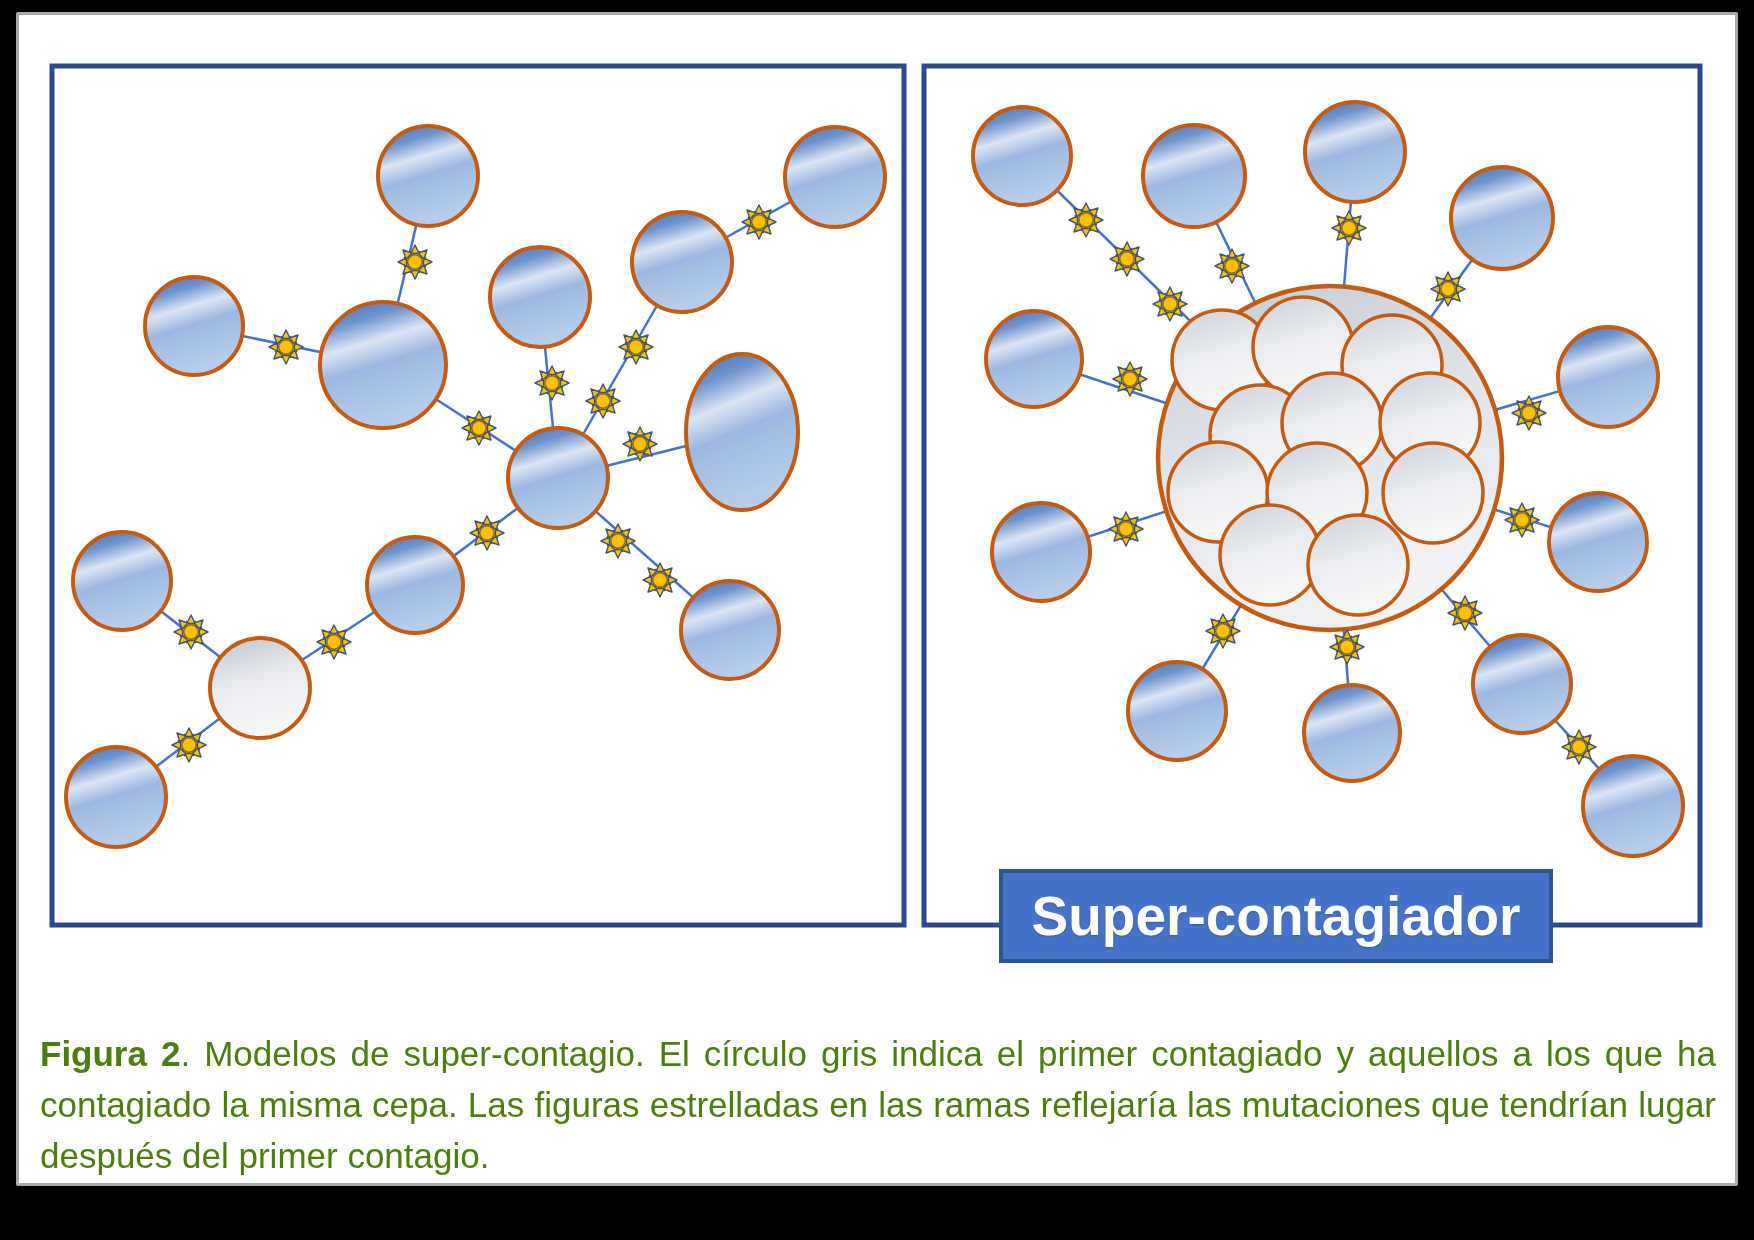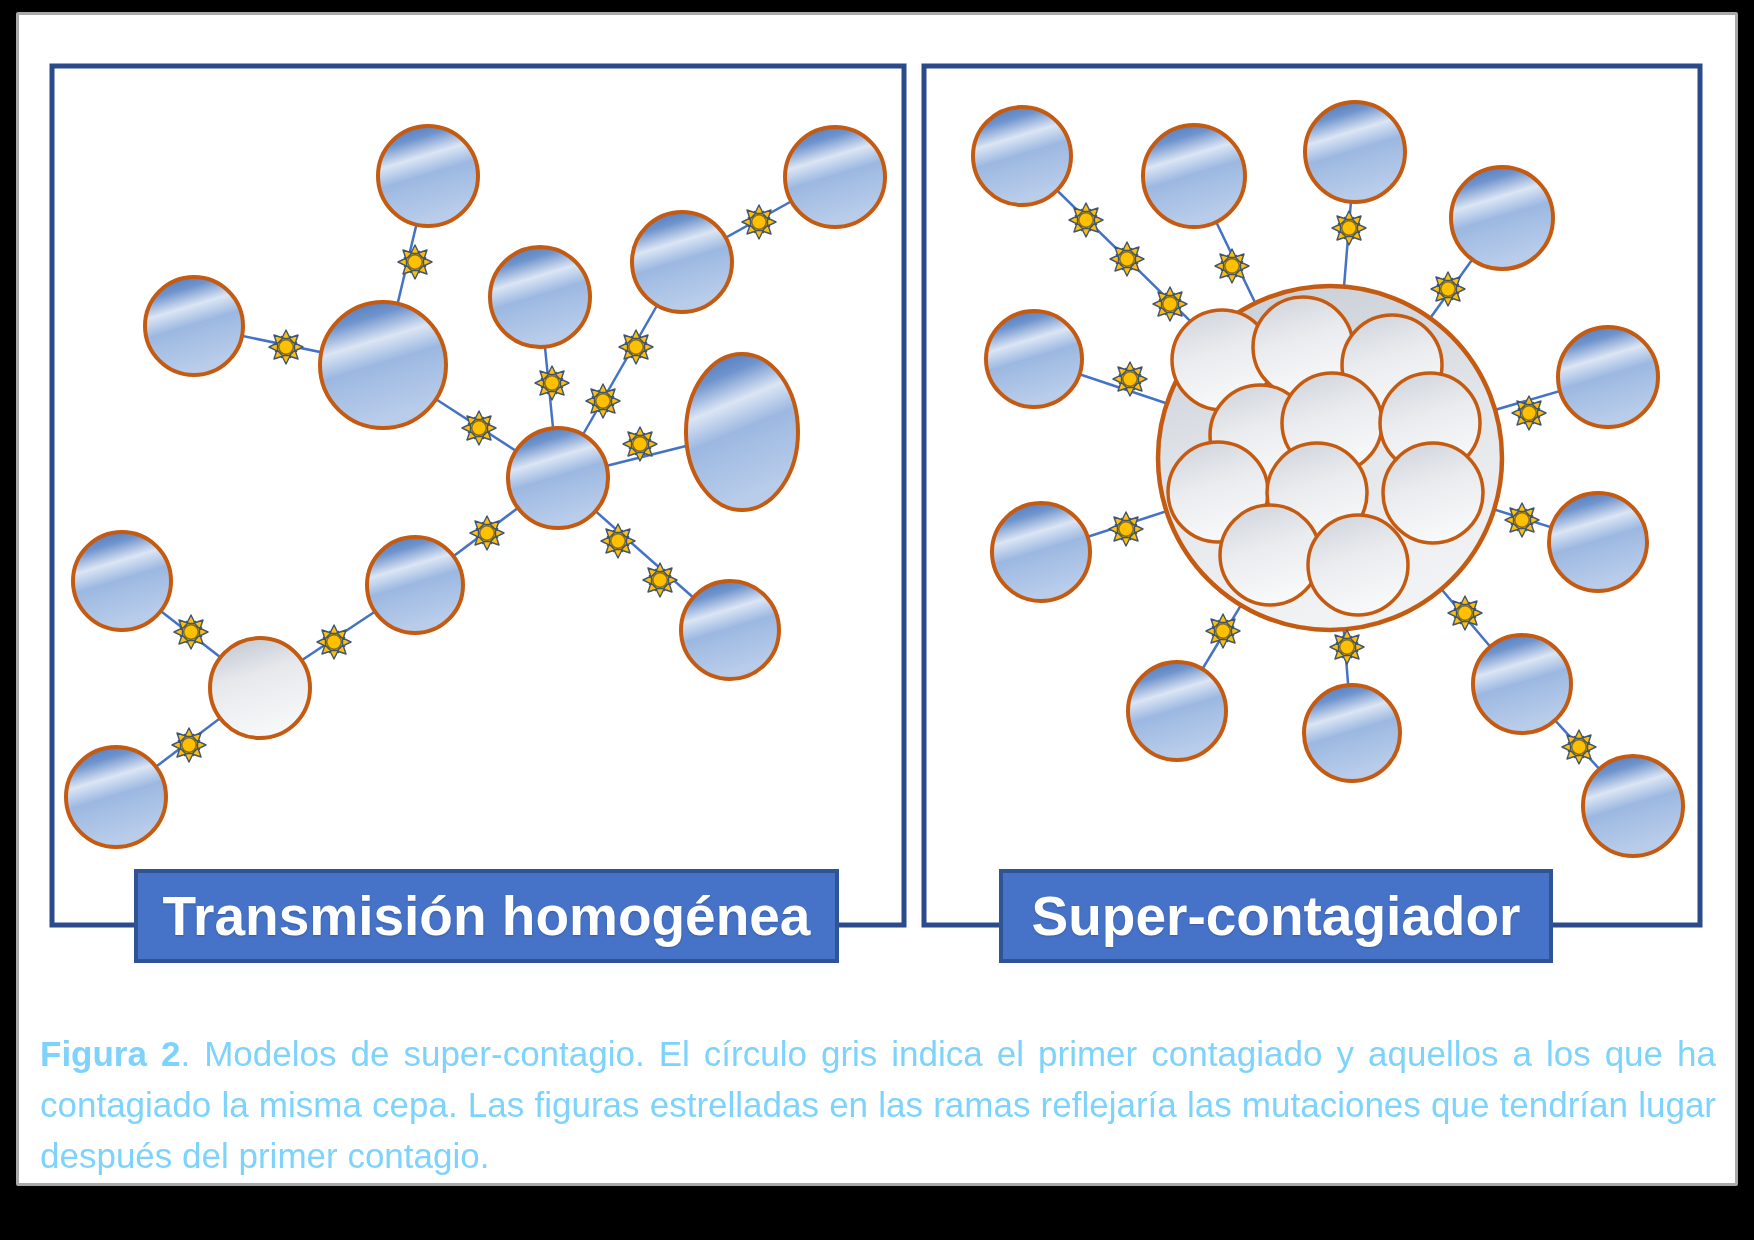--- a/index.html
+++ b/index.html
@@ -8,21 +8,21 @@
   .page{position:absolute;left:16px;top:12px;width:1722px;height:1174px;box-sizing:border-box;
         background:#ffffff;border:3px solid #a9a9a9;border-radius:2px;}
   svg.figure-canvas{position:absolute;left:0;top:0;z-index:2;}
   .panel-label{position:absolute;z-index:3;box-sizing:border-box;
         background:#4673c8;border:4px solid #2f5496;
         color:#ffffff;font-weight:bold;text-align:center;
         font-size:55px;letter-spacing:0px;
         display:flex;align-items:center;justify-content:center;
         text-shadow:0 1px 2px rgba(30,50,90,.35);}
   .caption{position:absolute;z-index:3;left:40px;top:1028px;width:1676px;
-        color:#7dd3fc;font-size:35px;line-height:51px;text-align:justify;}
+        color:#4d7c0f;font-size:35px;line-height:51px;text-align:justify;}
   .caption .lead{font-weight:bold;}
 </style>
 </head>
 <body>
 
 <div class="stage">
   <div class="page"></div>
   <svg class="figure-canvas" width="1754" height="1240" viewBox="0 0 1754 1240">
       <defs>
         <linearGradient id="gradBlue" x1="0" y1="0" x2="0.3" y2="1">
@@ -637,18 +637,17 @@
         <polygon points="0,-17 4.2,-8.5 -4.2,-8.5" transform="rotate(45)" fill="#ffc000" stroke="#3f5575" stroke-width="1.4" stroke-linejoin="round"></polygon>
         <polygon points="0,-17 4.2,-8.5 -4.2,-8.5" transform="rotate(90)" fill="#ffc000" stroke="#3f5575" stroke-width="1.4" stroke-linejoin="round"></polygon>
         <polygon points="0,-17 4.2,-8.5 -4.2,-8.5" transform="rotate(135)" fill="#ffc000" stroke="#3f5575" stroke-width="1.4" stroke-linejoin="round"></polygon>
         <polygon points="0,-17 4.2,-8.5 -4.2,-8.5" transform="rotate(180)" fill="#ffc000" stroke="#3f5575" stroke-width="1.4" stroke-linejoin="round"></polygon>
         <polygon points="0,-17 4.2,-8.5 -4.2,-8.5" transform="rotate(225)" fill="#ffc000" stroke="#3f5575" stroke-width="1.4" stroke-linejoin="round"></polygon>
         <polygon points="0,-17 4.2,-8.5 -4.2,-8.5" transform="rotate(270)" fill="#ffc000" stroke="#3f5575" stroke-width="1.4" stroke-linejoin="round"></polygon>
         <polygon points="0,-17 4.2,-8.5 -4.2,-8.5" transform="rotate(315)" fill="#ffc000" stroke="#3f5575" stroke-width="1.4" stroke-linejoin="round"></polygon>
         <circle cx="0" cy="0" r="7.2" fill="#ffc000" stroke="#8a6d1a" stroke-width="1.4"></circle>
       </g>
     </svg>
-  <div class="panel-label" style="left: 134px; top: 869px; width: 705px; height: 94px;">Transmisión homogénea</div>
   <div class="panel-label" style="left: 999px; top: 869px; width: 554px; height: 94px;">Super-contagiador</div>
   <div class="caption">
     <span class="lead">Figura 2</span><span>. Modelos de super-contagio. El círculo gris indica el primer contagiado y aquellos a los que ha contagiado la misma cepa. Las figuras estrelladas en las ramas reflejaría las mutaciones que tendrían lugar después del primer contagio.</span>
   </div>
 </div>
 
 </body></html>

